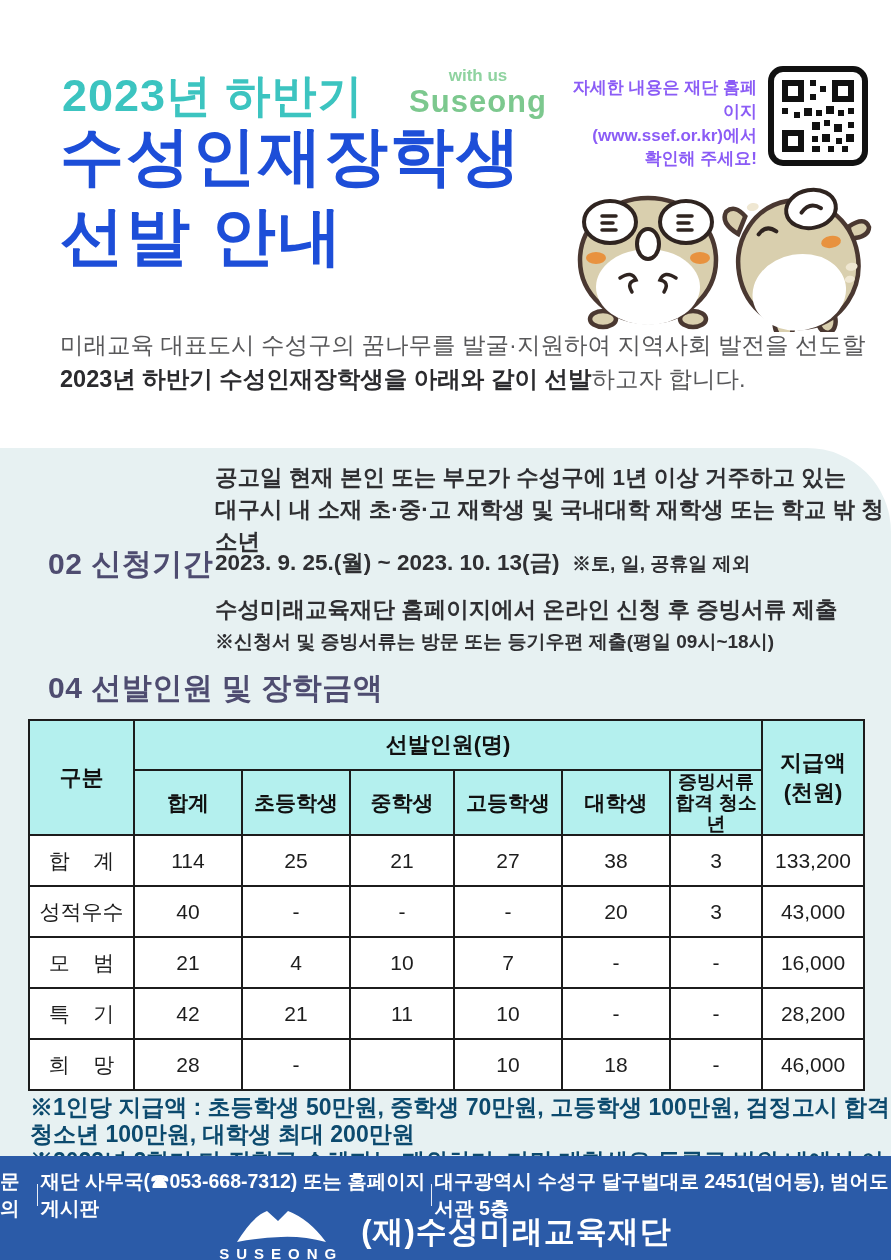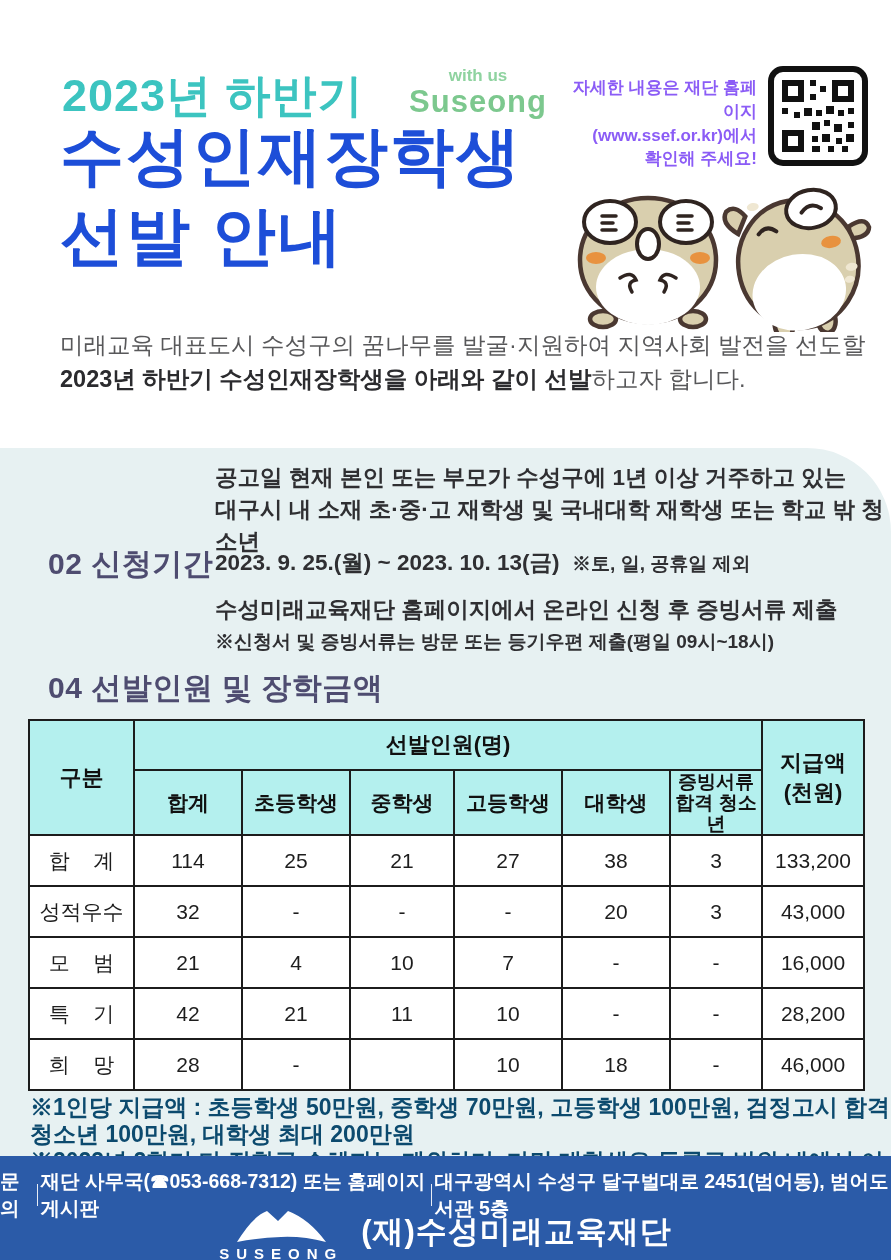--- a/index.html
+++ b/index.html
@@ -209,21 +209,21 @@
       <td>114</td>
       <td>25</td>
       <td>21</td>
       <td>27</td>
       <td>38</td>
       <td>3</td>
       <td>133,200</td>
     </tr>
     <tr>
       <td class="lbl">성적우수</td>
-      <td>32</td>
+      <td>40</td>
       <td>-</td>
       <td>-</td>
       <td>-</td>
       <td>20</td>
       <td>3</td>
       <td>43,000</td>
     </tr>
     <tr>
       <td class="lbl">모    범</td>
       <td>21</td>

